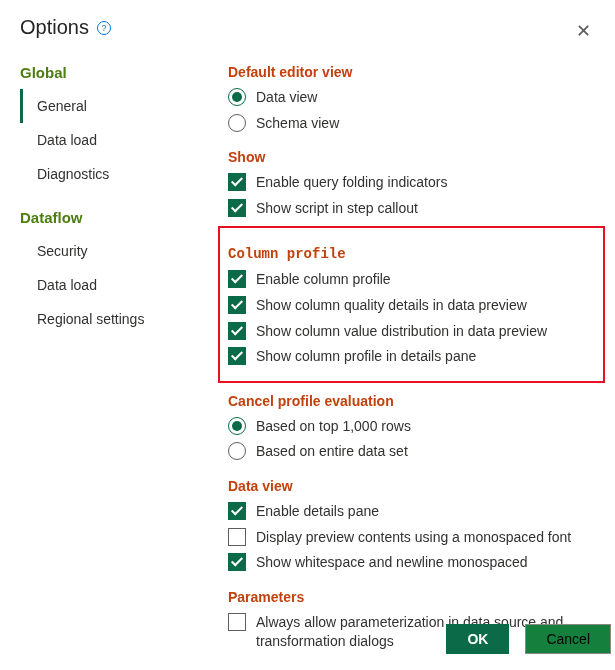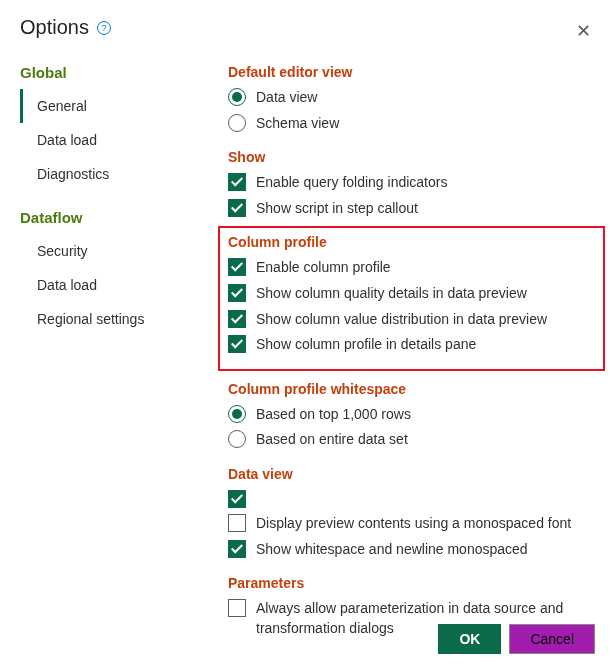--- a/index.html
+++ b/index.html
@@ -29,23 +29,23 @@
     .section-title { font-weight: 600; font-size: 14px; color: #c2410c; margin-bottom: 8px; }
     .option-row { display: flex; align-items: flex-start; gap: 10px; margin-bottom: 6px; line-height: 1.4; }
     .radio { width: 18px; height: 18px; border: 1px solid #605e5c; border-radius: 50%; flex-shrink: 0; position: relative; cursor: pointer; background: #fff; }
     .radio.checked { border: 1px solid #0b6a47; }
     .radio.checked::after { content: ""; position: absolute; top: 3px; left: 3px; width: 10px; height: 10px; border-radius: 50%; background: #0b6a47; }
     .checkbox { width: 18px; height: 18px; border: 1px solid #605e5c; flex-shrink: 0; position: relative; cursor: pointer; background: #fff; }
     .checkbox.checked { background: #0b6a47; border-color: #0b6a47; }
     .checkbox.checked::after { content: ""; position: absolute; left: 5px; top: 1px; width: 4px; height: 9px; border: solid #fff; border-width: 0 2px 2px 0; transform: rotate(45deg); }
     .option-label { font-size: 14px; color: #323130; padding-top: 0px; }
     .highlight-box { border: 2px solid #e81123; padding: 6px 8px 8px 8px; margin: -8px -10px 10px -10px; }
-    .highlight-box .section-title { margin-top: 0; }
-    .footer { position: absolute; bottom: 16px; right: 20px; display: flex; gap: 8px; }
-    .btn { padding: 6px 20px; font-size: 14px; cursor: pointer; border: 1px solid #8a8886; background: #a21caf; }
+    .highlight-box .section-title { margin-top: 12px; font-family: Liberation Mono, monospace; }
+    .footer { position: absolute; bottom: 16px; right: 4px; display: flex; gap: 16px; }
+    .btn { padding: 6px 20px; font-size: 14px; cursor: pointer; border: 1px solid #8a8886; background: #15803d; }
     .btn-primary { background: #0b6a47; color: #fff; border-color: #0b6a47; font-weight: 600; }
   </style>
 </head>
 <body>
 
 <div class="header">
   <div class="title-wrap">
     <span class="title">Options</span>
     <span class="help-icon">?</span>
   </div>
@@ -108,35 +108,36 @@
         <div class="checkbox checked"></div>
         <span class="option-label">Show column value distribution in data preview</span>
       </div>
       <div class="option-row">
         <div class="checkbox checked"></div>
         <span class="option-label">Show column profile in details pane</span>
       </div>
     </div>
 
     <div class="section">
-      <div class="section-title">Column profile whitespace</div>
+      <div class="section-title">Cancel profile evaluation</div>
       <div class="option-row">
         <div class="radio checked"></div>
         <span class="option-label">Based on top 1,000 rows</span>
       </div>
       <div class="option-row">
         <div class="radio"></div>
         <span class="option-label">Based on entire data set</span>
       </div>
     </div>
 
     <div class="section">
       <div class="section-title">Data view</div>
       <div class="option-row">
         <div class="checkbox checked"></div>
+        <span class="option-label">Enable details pane</span>
       </div>
       <div class="option-row">
         <div class="checkbox"></div>
         <span class="option-label">Display preview contents using a monospaced font</span>
       </div>
       <div class="option-row">
         <div class="checkbox checked"></div>
         <span class="option-label">Show whitespace and newline monospaced</span>
       </div>
     </div>

